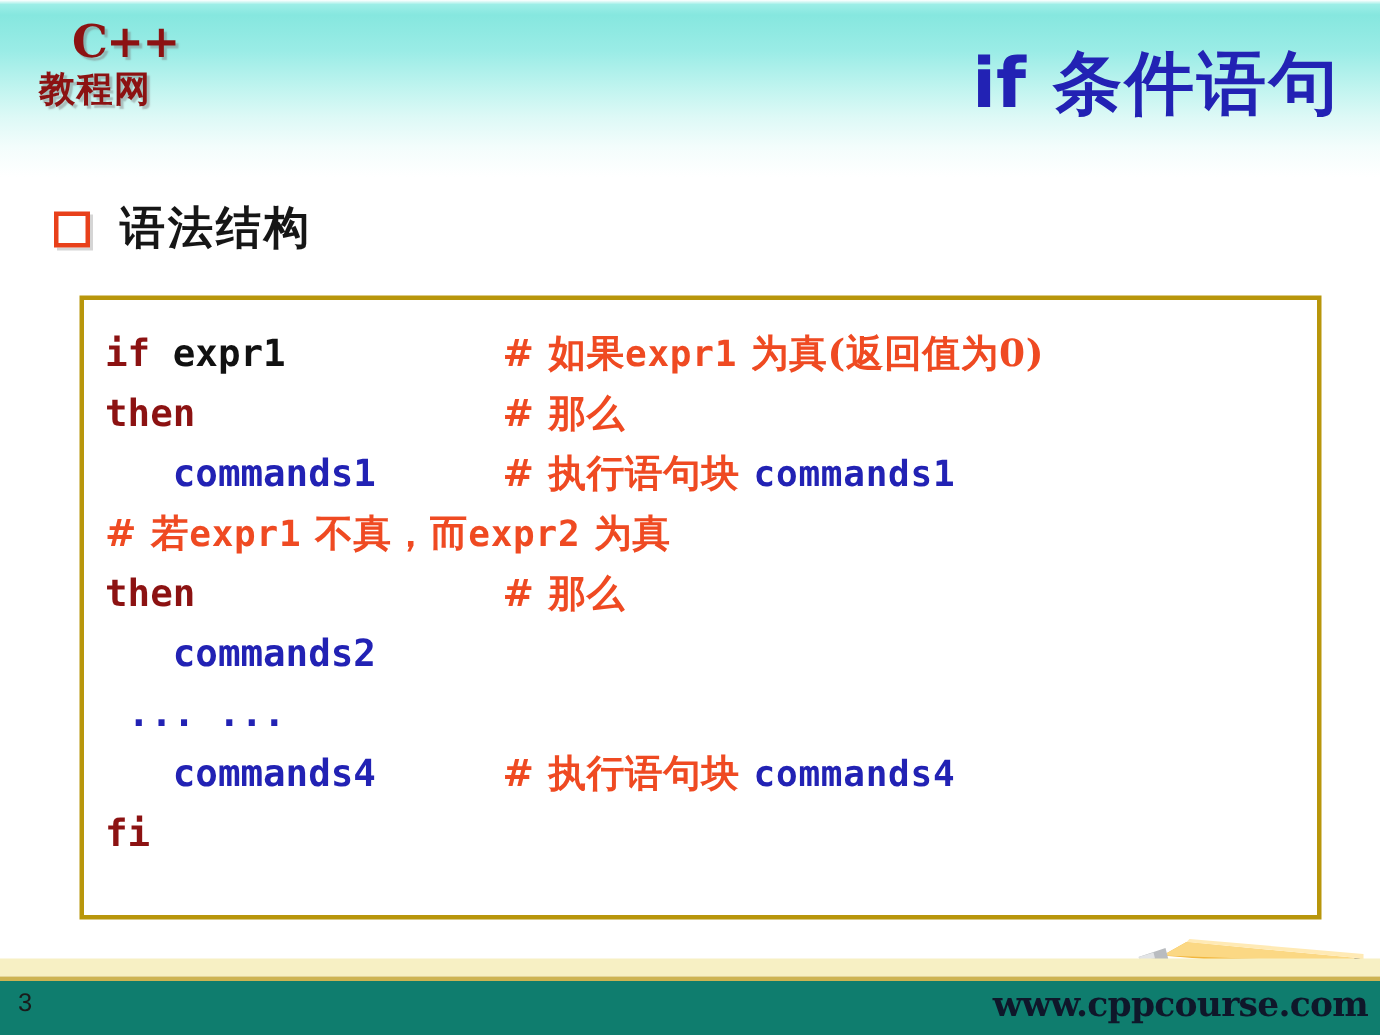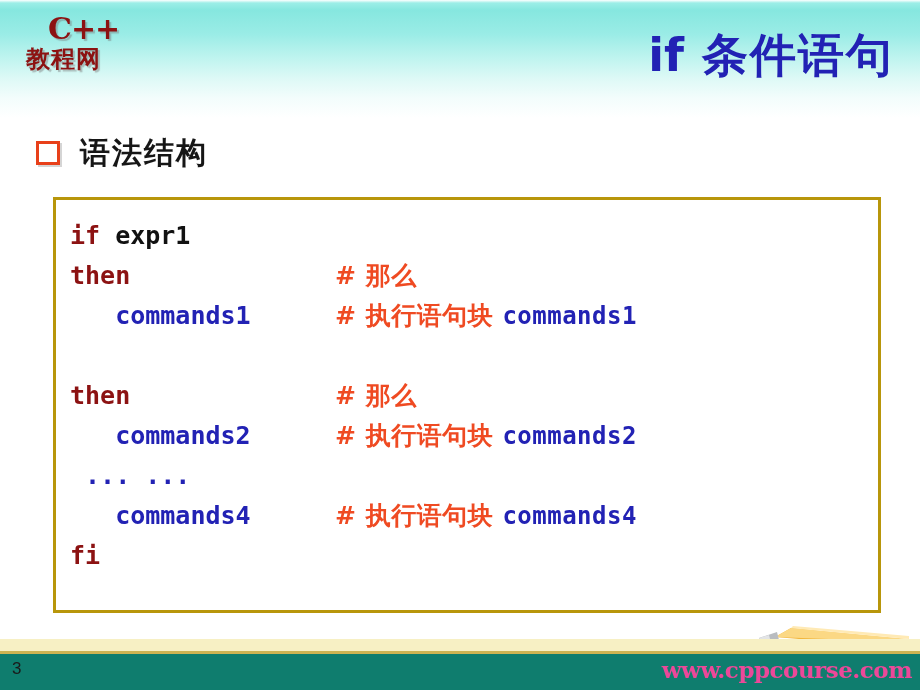--- a/index.html
+++ b/index.html
@@ -204,21 +204,21 @@
     color: #1a1a1a;
     line-height: 1;
   }
   .site-url {
     position: absolute;
     right: 8px;
     top: 658px;
     font-family: "DejaVu Serif", serif;
     font-weight: bold;
     font-size: 23px;
-    color: #ec4899;
+    color: #0f172a;
     letter-spacing: -0.5px;
     line-height: 1;
   }
 </style>
 </head>
 <body>
 
 <div class="slide">
 
   <div class="header">
@@ -233,38 +233,39 @@
   </div>
 
   <div class="section-head">
     <div class="bullet-square"></div>
     <div class="section-label">语法结构</div>
   </div>
 
   <div class="code-box" id="code-box">
       <div class="code-line">
         <div class="code-col"><span class="kw-red">if</span><span class="var-blk"> expr1</span></div>
+        <div class="cmt-col"><span>#</span><span> 如果</span><span class="mono">expr1</span><span> 为真(返回值为0)</span></div>
       </div>
       <div class="code-line">
         <div class="code-col"><span class="kw-red">then</span></div>
         <div class="cmt-col"><span>#</span><span> 那么</span></div>
       </div>
       <div class="code-line">
         <div class="code-col"><span>   </span><span class="cmd-blu">commands1</span></div>
         <div class="cmt-col"><span>#</span><span> 执行语句块 </span><span class="mono blue">commands1</span></div>
       </div>
       <div class="code-line">
+        <div class="cmt-col"><span>#</span><span> 若</span><span class="mono">expr1</span><span> 不真，而</span><span class="mono">expr2</span><span> 为真</span></div>
       </div>
       <div class="code-line">
         <div class="code-col"><span class="kw-red">then</span></div>
         <div class="cmt-col"><span>#</span><span> 那么</span></div>
       </div>
       <div class="code-line">
         <div class="code-col"><span>   </span><span class="cmd-blu">commands2</span></div>
-        <div class="cmt-col"><span>#</span><span> 执行语句块 </span><span class="mono blue">commands2</span></div>
       </div>
       <div class="code-line">
         <div class="code-col"><span> </span><span class="cmd-blu">... ...</span></div>
       </div>
       <div class="code-line">
         <div class="code-col"><span>   </span><span class="cmd-blu">commands4</span></div>
         <div class="cmt-col"><span>#</span><span> 执行语句块 </span><span class="mono blue">commands4</span></div>
       </div>
       <div class="code-line">
         <div class="code-col"><span class="kw-red">fi</span></div>

